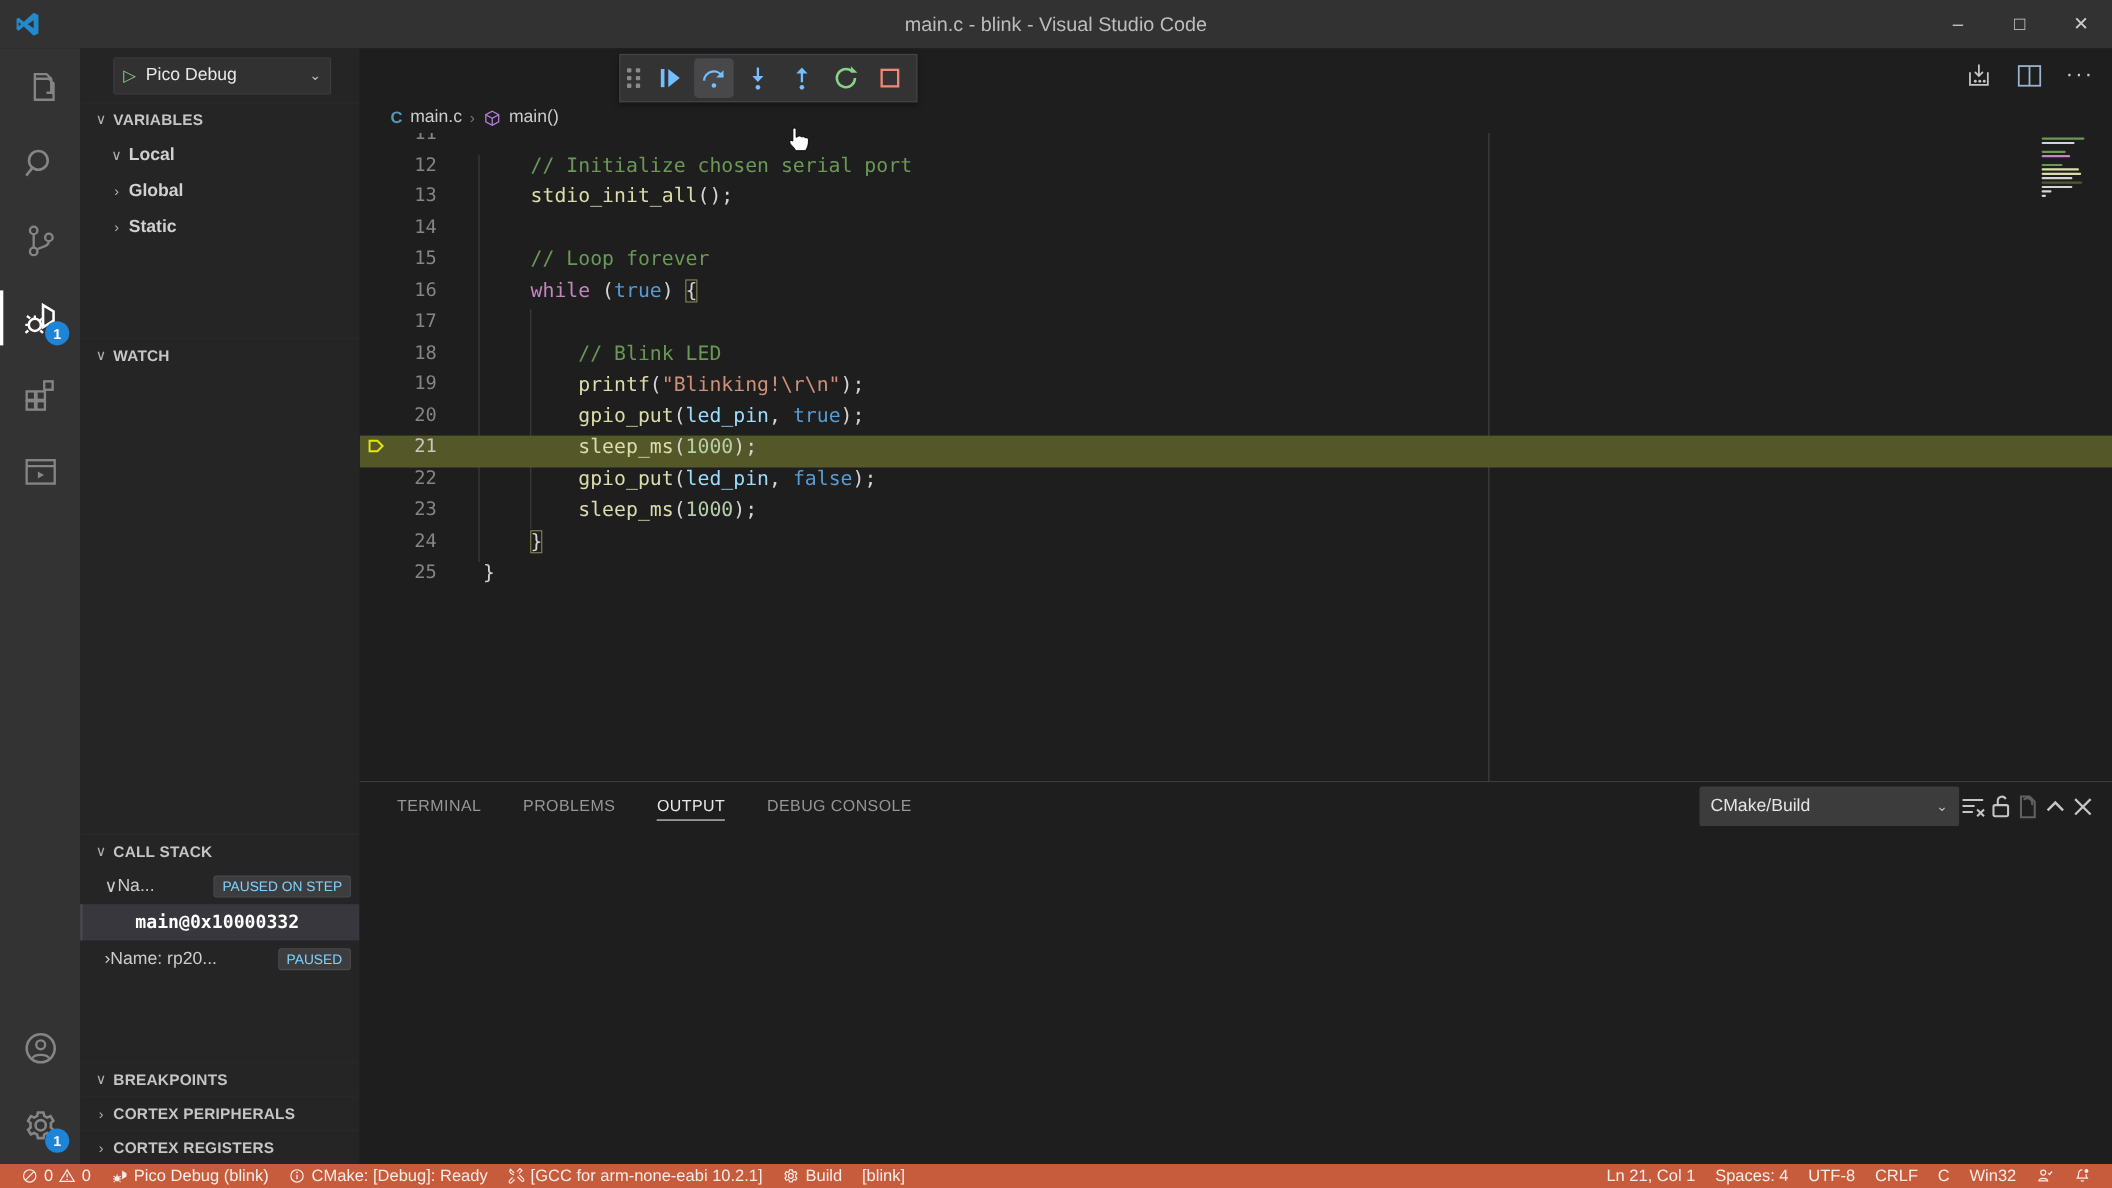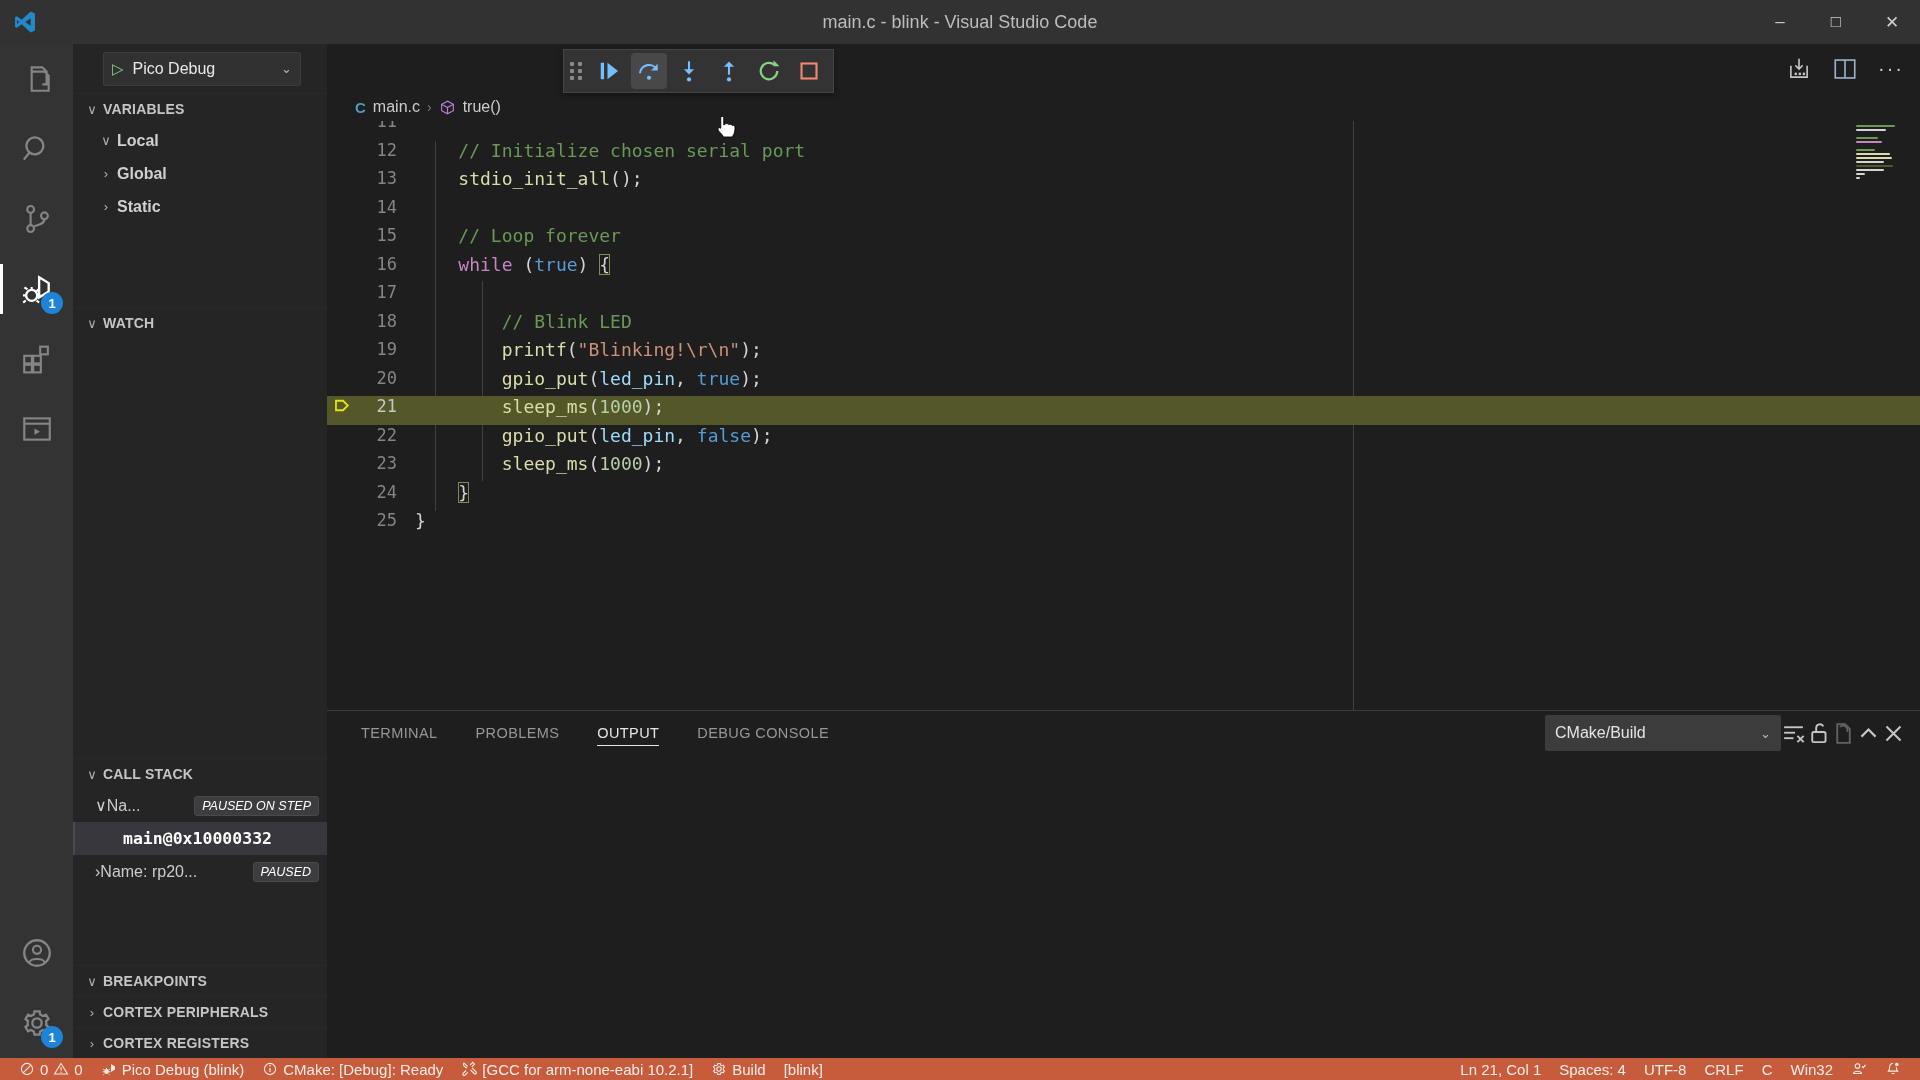--- a/index.html
+++ b/index.html
@@ -25,21 +25,21 @@
   .debug-row { height:49px; display:flex; align-items:center; padding-left:30px; }
   .launch-select { width:198px; height:34px; background:#313132; border:1px solid #3d3d3d; border-radius:2px; display:flex; align-items:center; padding:0 8px; }
   .launch-select .play { color:#89D185; font-size:15px; margin-right:9px; }
   .launch-select .lbl { color:#e8e8e8; font-size:16px; flex:1; }
   .launch-select .chev { color:#bbbbbb; font-size:13px; }
   .sect-header { height:31px; display:flex; align-items:center; font-weight:bold; font-size:14px; letter-spacing:.2px; color:#c5c5c5; padding-left:8px; border-top:1px solid #3c3c3c33; }
   .sect-header .chev, .tree-row .chev { width:22px; color:#b0b0b0; font-weight:normal; font-size:13px; text-align:center; }
   .tree-row { height:33px; display:flex; align-items:center; font-weight:bold; color:#d0d0d0; font-size:16px; }
   .tree-row.lvl1 { padding-left:22px; }
   .cs-row { height:33px; display:flex; align-items:center; font-size:16px; color:#cccccc; font-weight:normal; }
-  .cs-badge { margin-left:auto; margin-right:8px; background:#3d3d40; border:1px solid #4a4a4d; color:#ffffff; font-size:12.5px; padding:2px 7px; border-radius:3px; white-space:nowrap;font-style:italic; }
+  .cs-badge { margin-left:auto; margin-right:8px; background:#3d3d40; border:1px solid #4a4a4d; color:#7dd3fc; font-size:12.5px; padding:2px 7px; border-radius:3px; white-space:nowrap; }
   .cs-frame { height:33px; display:flex; align-items:center; background:#37373d; color:#ffffff; font-family:"DejaVu Sans Mono",monospace; font-size:16.5px; font-weight:bold; padding-left:48px; border-left:2px solid #4a4a50; }
   .spacer1 { height:84px; } .spacer2 { flex:1; } .spacer3 { height:77px; }
   
   .editorcol { flex:1; display:flex; flex-direction:column; background:#1e1e1e; position:relative; }
   .ed-toolbar { height:49px; display:flex; align-items:center; justify-content:flex-end; padding-right:16px; gap:20px; color:#c5c5c5; }
   .ed-toolbar svg { width:26px; height:26px; }
   .dots3 { font-size:20px; letter-spacing:2px; color:#cccccc; }
   .float-debugbar { position:absolute; left:236px; top:5px; height:44px; background:#333334; border:1px solid #454546; box-shadow:0 2px 6px rgba(0,0,0,.4); display:flex; align-items:center; padding:0 6px; gap:4px; z-index:5; }
   .fdb-btn { width:36px; height:36px; display:flex; align-items:center; justify-content:center; border-radius:4px; }
   .fdb-btn.hovered { background:#48484a; }
@@ -47,21 +47,21 @@
   .gripper { display:grid; grid-template-columns:5px 5px; gap:3px; margin-right:4px; }
   .gripper i { width:4px; height:4px; background:#8a8a8a; border-radius:1px; display:block; }
   .breadcrumbs { height:28px; display:flex; align-items:center; padding-left:28px; font-size:16px; color:#a9a9a9; gap:7px; }
   .bc-file-icon { color:#519aba; font-weight:bold; font-size:15px; }
   .bc-sep { color:#7a7a7a; font-size:14px; }
   .code-area { flex:1; position:relative; overflow:hidden; }
   .code-lines { margin-top:-10px; }
   .code-line { height:28.5px; display:flex; align-items:flex-start; font-family:"DejaVu Sans Mono",monospace; font-size:18px; white-space:pre; position:relative; }
   .code-line .arrow-slot { width:30px; display:flex; justify-content:center; }
   .code-line .ln { width:40px; text-align:right; color:#858585; font-size:17px; }
-  .code-line .codetxt { margin-left:18px; }
+  .code-line .codetxt { margin-left:42px; }
   .code-line.active { background:#545829; }
   .code-line.active .ln { color:#c6c6c6; }
   .tok-cm { color:#6A9955; } .tok-kw { color:#C586C0; } .tok-bl { color:#569CD6; }
   .tok-fn { color:#DCDCAA; } .tok-vr { color:#9CDCFE; } .tok-st { color:#CE9178; }
   .tok-nu { color:#B5CEA8; } .tok-pl { color:#D4D4D4; }
   .tok-bm { outline:1px solid #888855; outline-offset:-1px; }
   .indent-guide { position:absolute; width:1px; background:#404040; }
   .v-ruler { position:absolute; top:0; bottom:0; width:1px; background:#434343; left:1026px; }
   .minimap { position:absolute; right:10px; top:2px; width:58px; height:72px; }
   .minimap i { display:block; height:2px; margin:2px 0 0 4px; border-radius:1px; }
@@ -320,21 +320,21 @@
     </div>
 
     <div class="breadcrumbs">
       <span class="bc-file-icon">C</span>
       <span style="color:#cccccc">main.c</span>
       <span class="bc-sep">›</span>
       <svg viewBox="0 0 16 16" width="17" height="17" fill="none" stroke="#B180D7" stroke-width="1.1">
         <path d="M8 2 13.5 5v6L8 14 2.5 11V5Z"></path>
           <path d="M2.5 5 8 8l5.5-3M8 8v6"></path>
       </svg>
-      <span style="color:#cccccc">true()</span>
+      <span style="color:#cccccc">main()</span>
     </div>
 
     <div class="code-area">
       <div class="indent-guide" style="left:108px; top:20px; height:370px;"></div>
       <div class="indent-guide" style="left:155px; top:160px; height:200px;"></div>
       <div class="v-ruler"></div>
       <div class="code-lines" id="code-lines">
           <div class="code-line"><span class="arrow-slot"></span><span class="ln">11</span><span class="codetxt"></span></div>
           <div class="code-line"><span class="arrow-slot"></span><span class="ln">12</span><span class="codetxt"><span class="tok-pl">    </span><span class="tok-cm">// Initialize chosen serial port</span></span></div>
           <div class="code-line"><span class="arrow-slot"></span><span class="ln">13</span><span class="codetxt"><span class="tok-pl">    </span><span class="tok-fn">stdio_init_all</span><span class="tok-pl">();</span></span></div>

